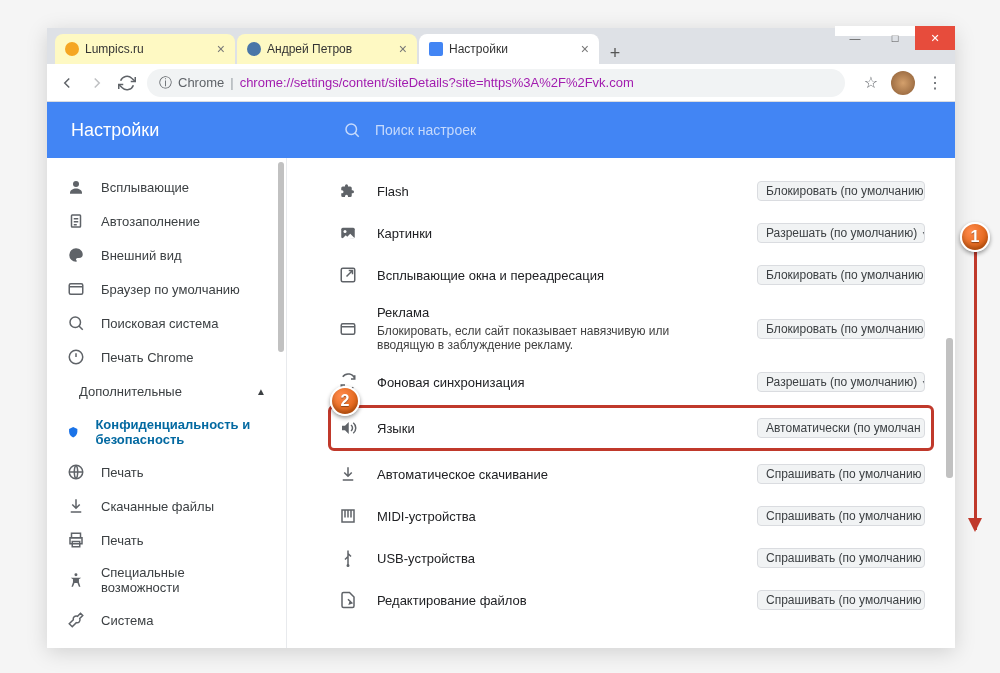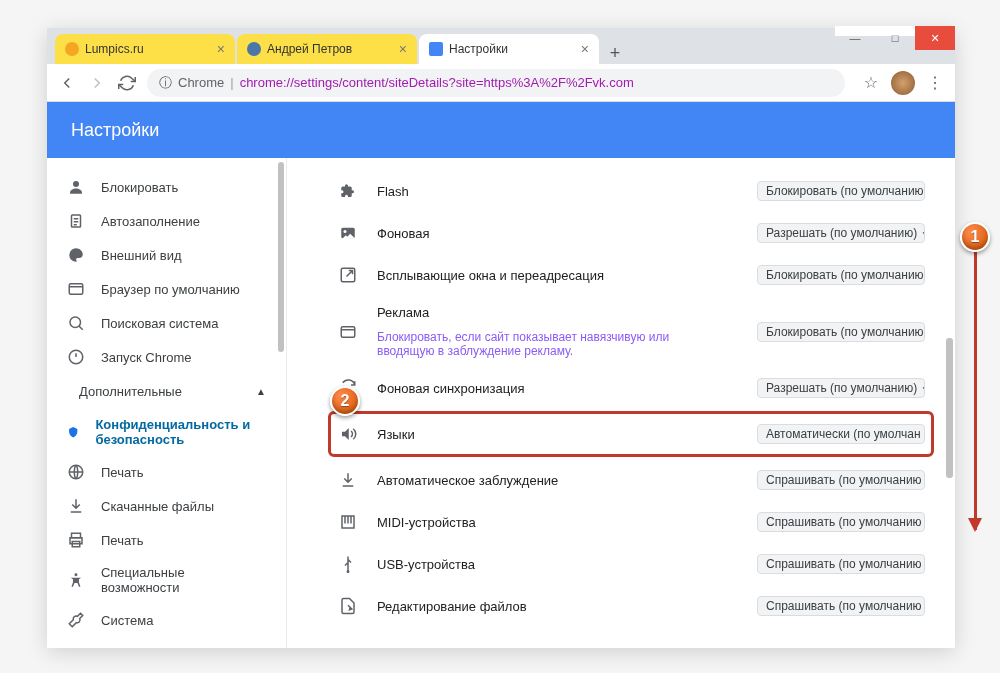--- a/index.html
+++ b/index.html
@@ -8,21 +8,21 @@
 
 .window { position: absolute; top: 28px; left: 47px; width: 908px; height: 620px; background: #fff; box-shadow: 0 4px 20px rgba(0,0,0,0.15); }
 .titlebar { height: 10px; background: #fff; display: flex; justify-content: flex-end; position: absolute; top: -2px; right: 0; width: 120px; }
 .win-btns { display: flex; }
 .win-btn { width: 40px; height: 24px; display: flex; align-items: center; justify-content: center; font-size: 11px; color: #555; }
 .win-btn.close { background: #e74c3c; color: #fff; }
 
 
 .tabstrip { height: 36px; background: #dee1e6; display: flex; align-items: end; padding: 0 8px; }
 .tab { height: 30px; background: #fff; border-radius: 8px 8px 0 0; padding: 0 10px; display: flex; align-items: center; gap: 6px; font-size: 12px; color: #333; margin-right: 2px; min-width: 180px; max-width: 200px; }
-.tab.inactive { background: #fde047; }
+.tab.inactive { background: #fef9c3; }
 .tab .favicon { width: 14px; height: 14px; border-radius: 50%; display:inline-block; }
 .tab .x { margin-left: auto; color: #777; font-size: 14px; }
 .newtab { width: 28px; text-align: center; color: #555; font-size: 18px; }
 
 
 .toolbar { height: 38px; display: flex; align-items: center; padding: 0 10px; gap: 10px; border-bottom: 1px solid #dadce0; }
 .nav-icon { width: 20px; height: 20px; color: #5f6368; display: flex; align-items: center; justify-content: center; }
 .nav-icon svg { width: 18px; height: 18px; }
 .urlbar { flex: 1; height: 28px; background: #f1f3f4; border-radius: 14px; display: flex; align-items: center; padding: 0 12px; font-size: 13px; color: #5f6368; gap: 6px; }
 .urlbar .path { color: #a21caf; }
@@ -45,21 +45,21 @@
 .side-item .ic { width: 18px; height: 18px; color: #5f6368; display:flex; align-items:center; justify-content:center;}
 .side-item.active .ic { color: #1a73e8; }
 .side-section { padding: 10px 20px; font-size: 13px; color: #3c4043; display:flex; justify-content:space-between; align-items:center;margin-left:12px;}
 
 .main { flex: 1; overflow-y: auto; padding: 12px 24px 12px 44px; position: relative; }
 .perm-row { display: flex; align-items: center; padding: 9px 6px; min-height: 42px; }
 .perm-row.highlight { border: 3px solid #c0392b; border-radius: 6px; padding: 10px 6px; margin: 2px -3px; }
 .perm-ic { width: 22px; color: #5f6368; display:flex; align-items:center; justify-content:center; }
 .perm-ic svg { width: 18px; height: 18px; }
 .perm-label { flex: 1; margin-left: 18px; font-size: 13px; color: #202124; }
-.perm-label .sub { color: #8b5cf6; font-size: 12px; margin-top: 10px; max-width: 300px; }
+.perm-label .sub { color: #404040; font-size: 12px; margin-top: 4px; max-width: 300px; }
 .perm-select { background: #f1f3f4; border: 1px solid #dadce0; border-radius: 4px; padding: 2px 8px; font-size: 12px; color: #3c4043; width: 168px; display: flex; justify-content: space-between; align-items: center; cursor: pointer; overflow:hidden; white-space:nowrap;}
 .perm-select .arr { color: #5f6368; font-size: 7px; margin-left:4px;}
 .main-scroll { position:absolute; right:2px; top:180px; width:7px; height:140px; background:#c1c1c1; border-radius:3px;}
 
 
 .callout { position: absolute; width: 30px; height: 30px; border-radius: 50%; background: radial-gradient(circle at 35% 30%, #ff8a4c, #d35400); border: 2px solid #fff; box-shadow: 0 2px 4px rgba(0,0,0,0.4), inset 0 -3px 4px rgba(0,0,0,0.25); color: #fff; font-weight: bold; display: flex; align-items: center; justify-content: center; font-size: 16px; text-shadow: 0 1px 1px rgba(0,0,0,.4); z-index:10;}
 .arrow-down { position: absolute; width: 3px; background: #c0392b; z-index:5;}
 .arrow-down:after { content:''; position:absolute; bottom:-2px; left:-6px; border-left:7px solid transparent; border-right:7px solid transparent; border-top:14px solid #c0392b;}
 </style>
 </head>
@@ -116,33 +116,40 @@
       <span style="color:#9aa0a6"> | </span>
       <span class="path">chrome://settings/content/siteDetails?site=https%3A%2F%2Fvk.com</span>
     </div>
     <div class="nav-icon star">☆</div>
     <div class="avatar"></div>
     <div class="nav-icon">⋮</div>
   </div>
 
   <div class="hdr">
     <div class="hdr-left">Настройки</div>
+    <div class="hdr-search">
+      <svg viewBox="0 0 24 24" fill="none" stroke="currentColor" stroke-width="2">
+          <circle cx="11" cy="11" r="7"></circle>
+          <path d="M21 21l-5-5"></path>
+        </svg>
+      <span>Поиск настроек</span>
+    </div>
   </div>
 
   <div class="content">
     <div class="sidebar">
       <div class="sb-scroll"></div>
       <div class="side-item">
           <span class="ic">
             <svg viewBox="0 0 24 24" fill="currentColor">
               <circle cx="12" cy="8" r="4"></circle>
               <path d="M4 20c0-4 4-6 8-6s8 2 8 6v1H4z"></path>
             </svg>
           </span>
-          <span>Блокировать</span>
+          <span>Всплывающие</span>
         </div>
       <div class="side-item">
           <span class="ic">
             <svg viewBox="0 0 24 24" fill="none" stroke="currentColor" stroke-width="2">
               <rect x="6" y="4" width="12" height="16" rx="1"></rect>
               <path d="M9 9h6M9 13h6M9 17h4"></path>
             </svg>
           </span>
           <span>Автозаполнение</span>
         </div>
@@ -172,21 +179,21 @@
           </span>
           <span>Поисковая система</span>
         </div>
       <div class="side-item">
           <span class="ic">
             <svg viewBox="0 0 24 24" fill="none" stroke="currentColor" stroke-width="2">
               <circle cx="12" cy="12" r="9"></circle>
               <path d="M12 7v5"></path>
             </svg>
           </span>
-          <span>Запуск Chrome</span>
+          <span>Печать Chrome</span>
         </div>
       <div class="side-section">
           <span>Дополнительные</span>
           <span style="font-size:10px">▲</span>
         </div>
       <div class="side-item active">
           <span class="ic">
             <svg viewBox="0 0 24 24" fill="currentColor">
               <path d="M12 2l8 4v5c0 5-3.5 9-8 11-4.5-2-8-6-8-11V6l8-4z"></path>
             </svg>
@@ -258,21 +265,21 @@
           </div>
           <div class="perm-row">
             <div class="perm-ic">
               <svg viewBox="0 0 24 24" fill="currentColor">
                 <rect x="3" y="5" width="18" height="14" rx="2"></rect>
                 <circle cx="8" cy="10" r="2" fill="#fff"></circle>
                 <path d="M21 19l-6-6-4 4-2-2-6 6" fill="#fff"></path>
               </svg>
             </div>
             <div class="perm-label">
-              <div>Фоновая</div>
+              <div>Картинки</div>
             </div>
             <div class="perm-select">
               <span>Разрешать (по умолчанию)</span>
               <span class="arr">▼</span>
             </div>
           </div>
           <div class="perm-row">
             <div class="perm-ic">
               <svg viewBox="0 0 24 24" fill="none" stroke="currentColor" stroke-width="2">
                 <rect x="3" y="3" width="18" height="18" rx="2"></rect>
@@ -330,21 +337,21 @@
               <span class="arr">▼</span>
             </div>
           </div>
           <div class="perm-row">
             <div class="perm-ic">
               <svg viewBox="0 0 24 24" fill="none" stroke="currentColor" stroke-width="2">
                 <path d="M12 3v12m-5-5l5 5 5-5M5 20h14"></path>
               </svg>
             </div>
             <div class="perm-label">
-              <div>Автоматическое заблуждение</div>
+              <div>Автоматическое скачивание</div>
             </div>
             <div class="perm-select">
               <span>Спрашивать (по умолчанию</span>
             </div>
           </div>
           <div class="perm-row">
             <div class="perm-ic">
               <svg viewBox="0 0 24 24" fill="none" stroke="currentColor" stroke-width="2">
                 <rect x="4" y="4" width="16" height="16"></rect>
                 <path d="M8 4v10M12 4v10M16 4v10"></path>

